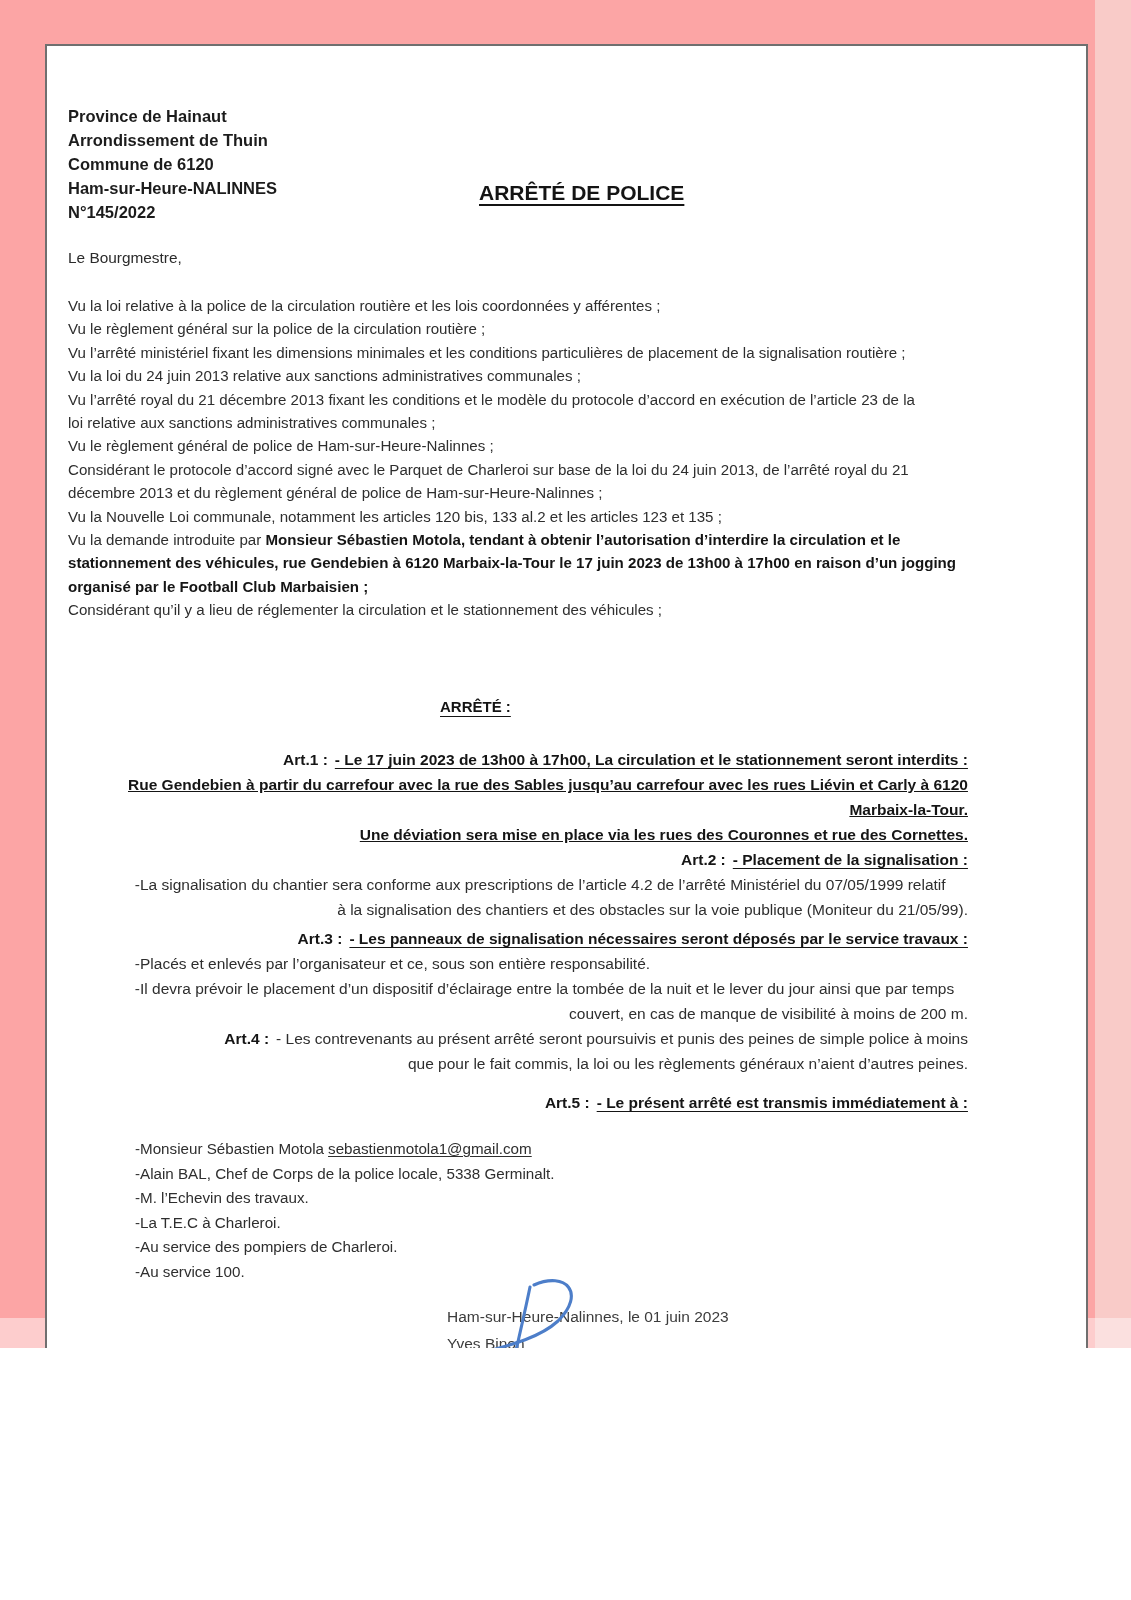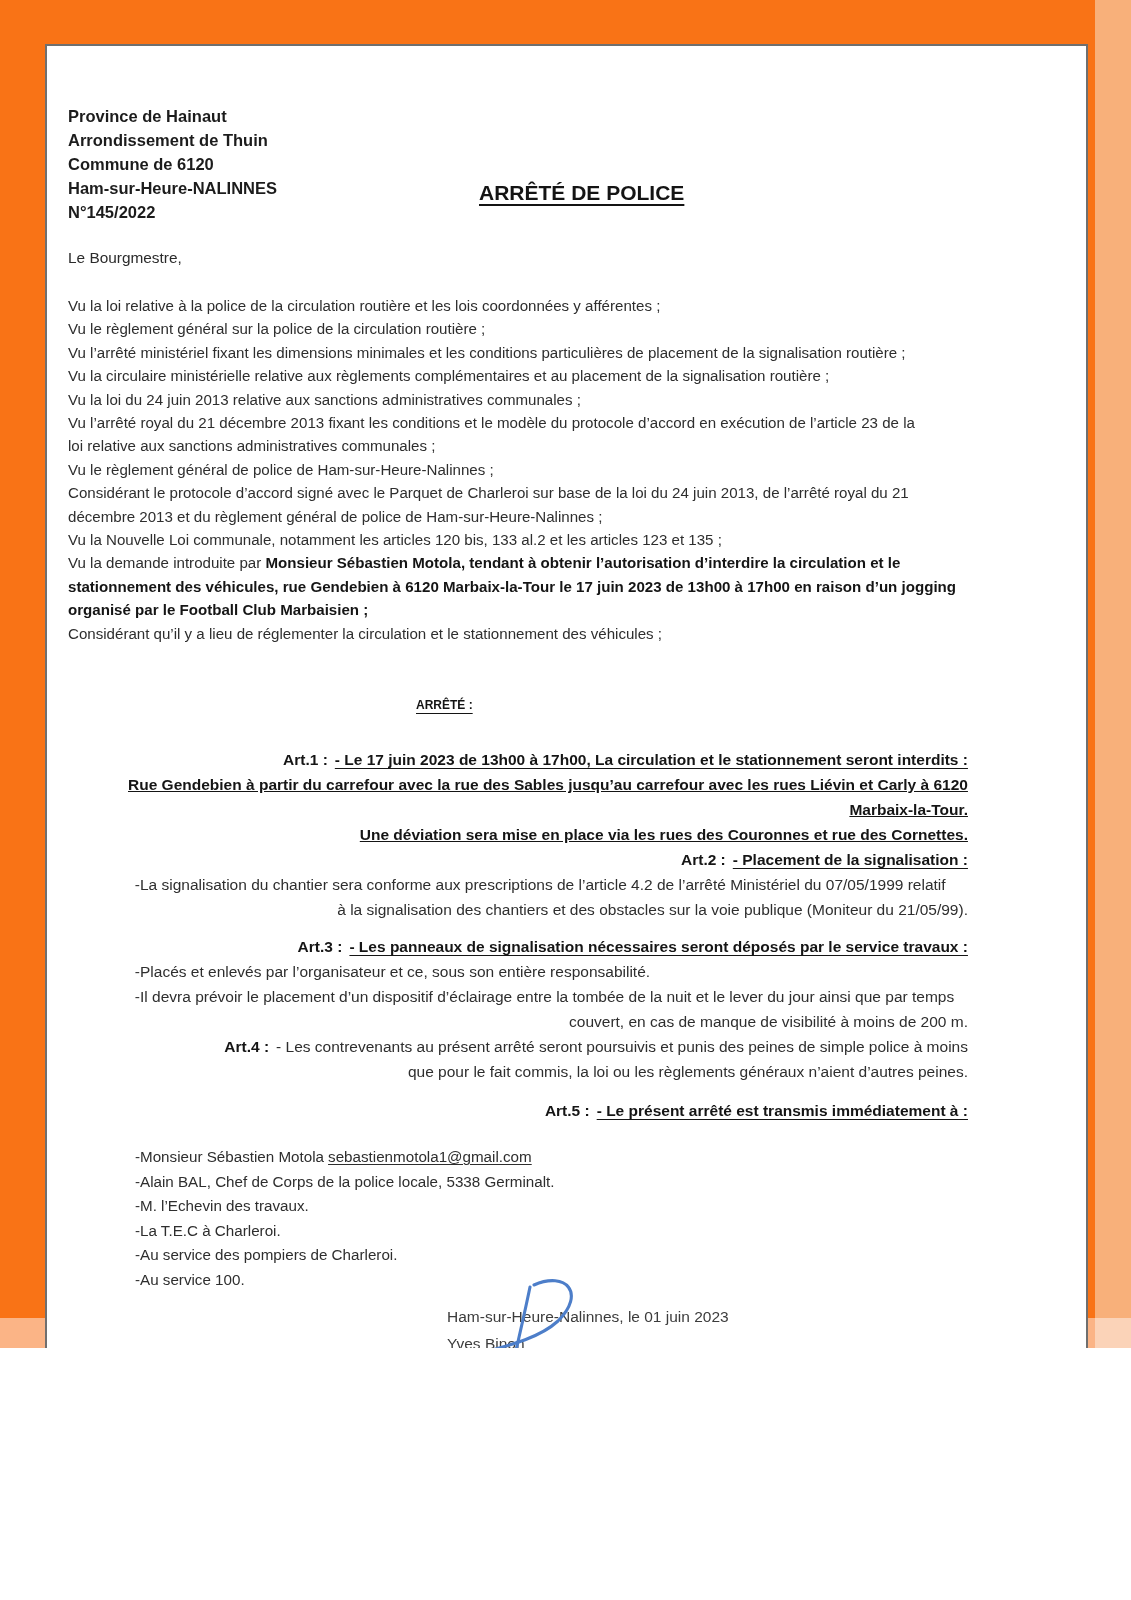--- a/index.html
+++ b/index.html
@@ -1,47 +1,47 @@
 <!DOCTYPE html>
 <html><head>
 <meta charset="utf-8">
 <style>
   html,body{margin:0;padding:0;background:#ffffff;}
   #screenshot{
-    position:relative;width:1131px;height:1348px;background:#f97316;overflow:hidden;
+    position:relative;width:1131px;height:1348px;background:#fca5a5;overflow:hidden;
     font-family:"Liberation Sans","DejaVu Sans",sans-serif;color:#2b2b2b;
   }
   .page-frame{
     position:absolute;left:45px;top:44px;width:1043px;height:1516px;
     border:2px solid #6f6f6f;background:#ffffff;box-sizing:border-box;
   }
   .edge-tint-right{position:absolute;right:0;top:0;width:36px;height:1600px;background:#f7fbf4;opacity:.45;}
   .edge-tint-bottom{position:absolute;left:0;bottom:0;width:1131px;height:30px;background:#fdf5f6;opacity:.5;}
   .abs{position:absolute;}
   .line{white-space:nowrap;}
   .b{font-weight:bold;color:#151515;}
   
   .header-left{left:68px;top:104px;font-size:16.5px;line-height:24px;font-weight:bold;color:#1c1c1c;}
   .doc-title{left:479px;top:181px;font-size:21px;font-weight:bold;color:#141414;
              text-decoration:underline;text-underline-offset:4px;}
   .salutation{left:68px;top:249px;font-size:15.4px;}
   
   .preamble{left:68px;top:294px;font-size:15.1px;line-height:23.4px;color:#2e2e2e;}
   
-  .arrete-heading{left:416px;top:698px;font-size:12px;font-weight:bold;color:#141414;
+  .arrete-heading{left:440px;top:698px;font-size:15px;font-weight:bold;color:#141414;
                   text-decoration:underline;text-underline-offset:4px;}
   
   .articles{left:62px;top:747px;font-size:15.5px;line-height:25px;color:#2e2e2e;text-align:right;}
   .articles .label{font-weight:bold;color:#151515;margin-right:7px;}
   .articles .heading{font-weight:bold;color:#151515;text-decoration:underline;text-underline-offset:3px;}
   .ind1{padding-left:66px;text-decoration:underline;}
   .ind2{padding-left:78px;}
   .bullet-row{display:flex;}
   .bullet-row .dash{width:40px;padding-left:38px;box-sizing:content-box;flex:0 0 auto;color:#3a3a3a;}
-  .gap12{margin-top:12px;}
+  .gap12{margin-top:4px;}
   .gap14{margin-top:14px;}
   .gap22{margin-top:22px;}
   .art5-label{padding-left:13px;}
   .recipients{font-size:15.2px;line-height:24.5px;}
   .email{text-decoration:underline;text-underline-offset:2px;color:#2e2e2e;margin-left:4px;}
   
   .sig-text{left:447px;top:1303px;font-size:15.5px;line-height:27px;color:#3c3c3c;}
   .sig-svg{left:338px;top:1263px;pointer-events:none;}
 </style>
 </head>
@@ -60,21 +60,20 @@
     <div class="line">N°145/2022</div>
   </div>
   <div class="abs doc-title line">ARRÊTÉ DE POLICE</div>
 
   <div class="abs salutation line">Le Bourgmestre,</div>
 
   <div class="abs preamble">
     <div class="line">Vu la loi relative à la police de la circulation routière et les lois coordonnées y afférentes ;</div>
     <div class="line">Vu le règlement général sur la police de la circulation routière ;</div>
     <div class="line">Vu l’arrêté ministériel fixant les dimensions minimales et les conditions particulières de placement de la signalisation routière ;</div>
-    <div class="line">Vu la circulaire ministérielle relative aux règlements complémentaires et au placement de la signalisation routière ;</div>
     <div class="line">Vu la loi du 24 juin 2013 relative aux sanctions administratives communales ;</div>
     <div class="line">Vu l’arrêté royal du 21 décembre 2013 fixant les conditions et le modèle du protocole d’accord en exécution de l’article 23 de la</div>
     <div class="line">loi relative aux sanctions administratives communales ;</div>
     <div class="line">Vu le règlement général de police de Ham-sur-Heure-Nalinnes ;</div>
     <div class="line">Considérant le protocole d’accord signé avec le Parquet de Charleroi sur base de la loi du 24 juin 2013, de l’arrêté royal du 21</div>
     <div class="line">décembre 2013 et du règlement général de police de Ham-sur-Heure-Nalinnes ;</div>
     <div class="line">Vu la Nouvelle Loi communale, notamment les articles 120 bis, 133 al.2 et les articles 123 et 135 ;</div>
     <div class="line"><span>Vu la demande introduite par </span><span class="b">Monsieur Sébastien Motola, tendant à obtenir l’autorisation d’interdire la circulation et le</span></div>
     <div class="line b">stationnement des véhicules, rue Gendebien à 6120 Marbaix-la-Tour le 17 juin 2023 de 13h00 à 17h00 en raison d’un jogging</div>
     <div class="line b">organisé par le Football Club Marbaisien ;</div>

